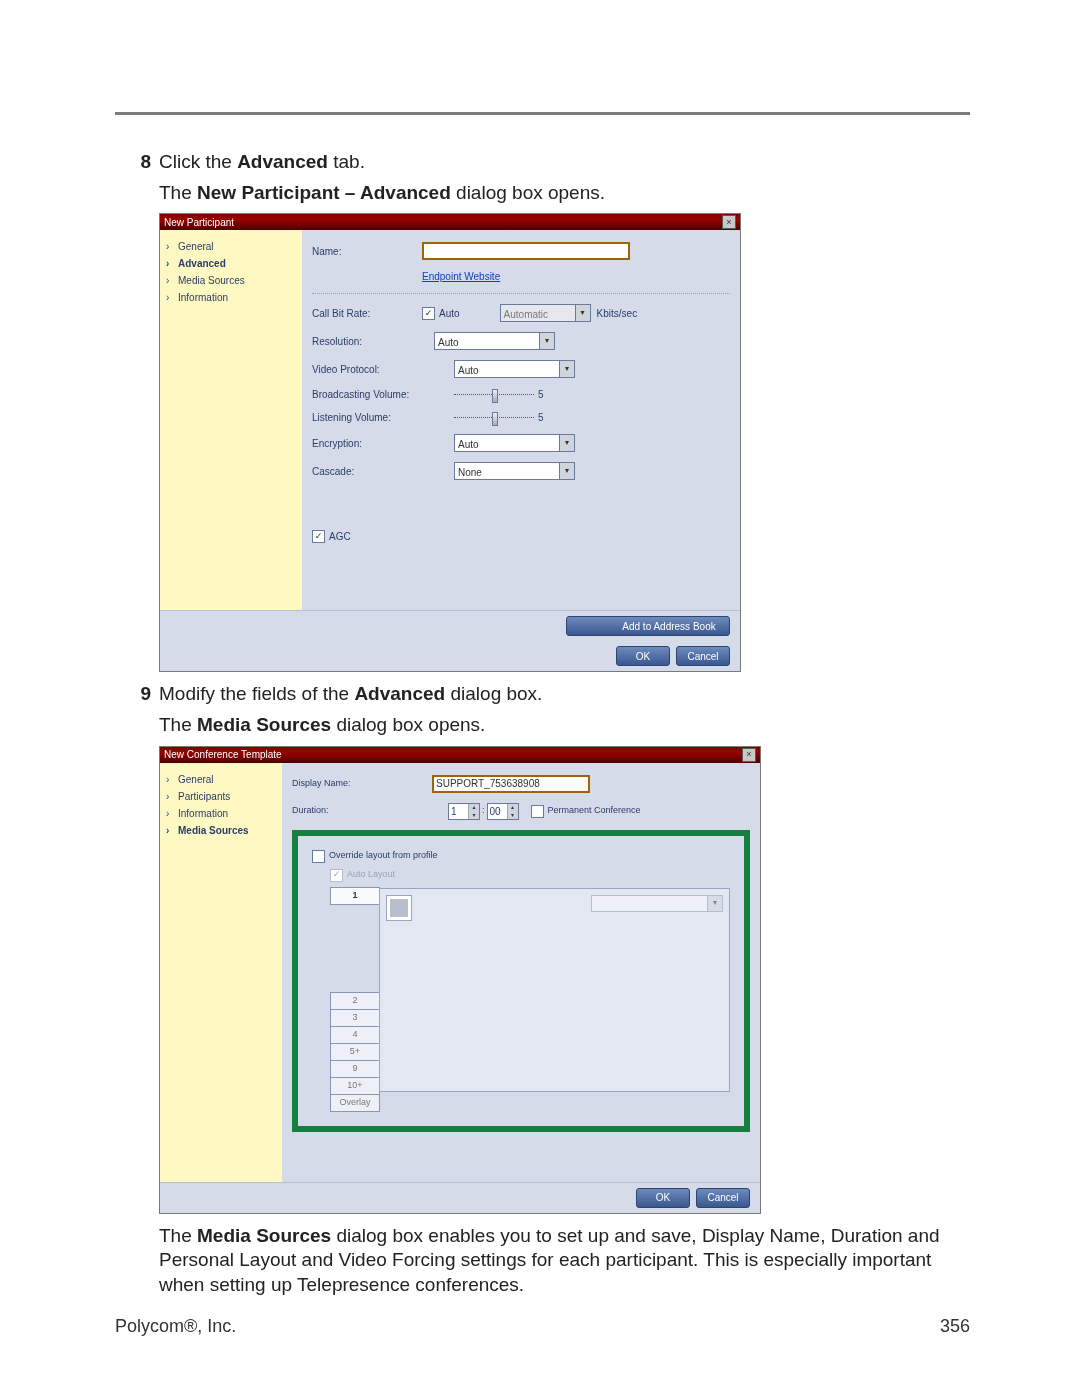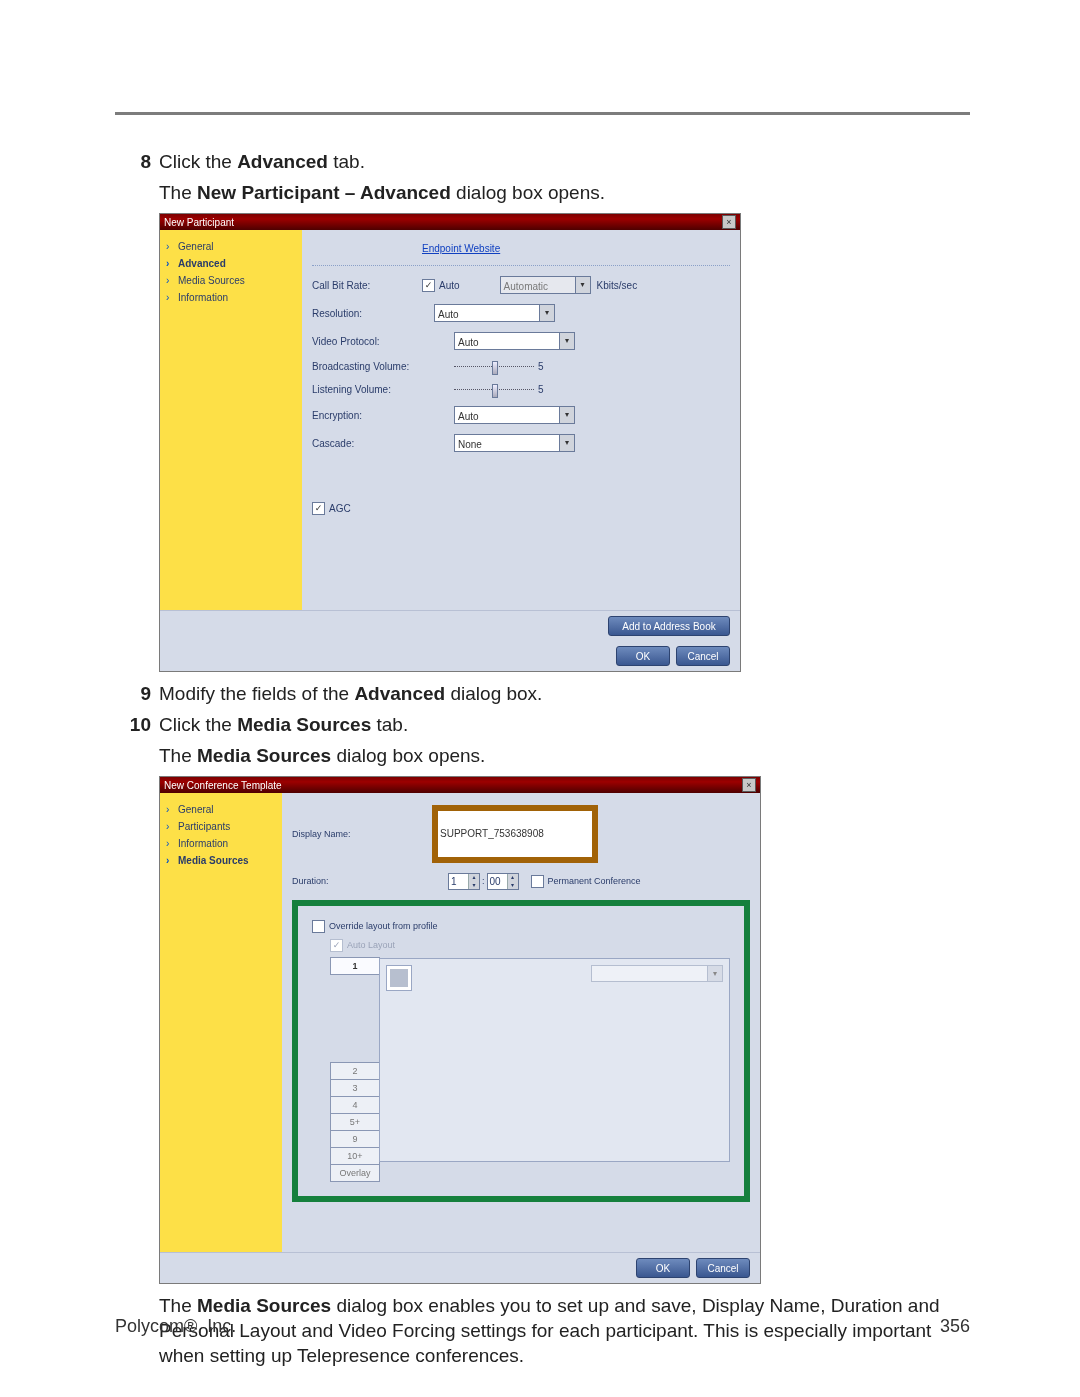--- a/index.html
+++ b/index.html
@@ -62,21 +62,21 @@
   .bold { font-weight: bold; }
 
   
   .dlg {
     position: relative;
     width: 580px;
     margin-left: 44px;
     margin-top: 8px;
     margin-bottom: 10px;
     border: 1px solid #7a7a7a;
-    background: #fde047;
+    background: #fef9c3;
     font-family: Tahoma, Arial, sans-serif;
   }
   .dlg-titlebar {
     height: 16px;
     background: linear-gradient(#7b0000, #9c0000 30%, #4e0000);
     color: #fff;
     font-size: 10px;
     padding: 0 4px;
     display: flex;
     align-items: center;
@@ -125,24 +125,24 @@
     margin-bottom: 10px;
   }
   .flabel { width: 110px; }
   .flabel2 { width: 122px; }
   .dashrule {
     border-top: 1px dotted #8aa0c8;
     margin: 4px 0 10px 0;
   }
   .tinput {
     height: 14px;
-    border: 6px solid #a16207;
+    border: 2px solid #a16207;
     background: #fff;
     font-size: 10px;
-    padding: 16px 2px;
+    padding: 0 2px;
     color: #333;
   }
   .tselect {
     height: 16px;
     border: 1px solid #6a7a9a;
     background: #fff;
     font-size: 10px;
     color: #333;
     display:flex; align-items:flex-end;
     position:relative;
@@ -185,21 +185,21 @@
     min-width: 52px;
     height: 18px;
     font-size: 10px;
     color: #fff;
     background: linear-gradient(#6e8bbd, #3a5790);
     border: 1px solid #2d4370;
     border-radius: 3px;
     display:flex; align-items:center; justify-content:center;
     cursor:pointer;
   }
-  .btn.wide { min-width: 120px; }
+  .btn.wide { min-width: 120px; padding-left: 42px; }
   .cbox {
     width:11px; height:11px;
     border:1px solid #6a7a9a;
     background:#fff;
     display:inline-flex; align-items:center; justify-content:center;
     font-size:9px; color:#333;
     margin-right:4px;
   }
   .cbox.checked::after { content:"✓"; }
   .spin {
@@ -321,20 +321,24 @@
             <span>Media Sources</span>
           </div>
           <div class="s-item">
             <span class="chev">›</span>
             <span>Information</span>
           </div>
         </div>
 
         <div class="dlg-form">
           <div class="frow">
+            <span class="flabel">Name:</span>
+            <span class="tinput" style="width:200px"></span>
+          </div>
+          <div class="frow">
             <span class="flabel"></span>
             <span class="link">Endpoint Website</span>
           </div>
           <div class="dashrule"></div>
 
           <div class="frow">
             <span class="flabel">Call Bit Rate:</span>
             <span class="cbox checked"></span>
             <span>Auto</span>
             <span style="width:40px"></span>
@@ -420,26 +424,20 @@
       </div>
     </div>
 
     <div class="step" style="margin-top:6px">
       <div class="step-num">9</div>
       <div class="step-text">
         <span>Modify the fields of the </span><span class="bold">Advanced</span><span> dialog box.</span>
       </div>
     </div>
 
-    <div class="step">
-      <div class="step-num">10</div>
-      <div class="step-text">
-        <span>Click the </span><span class="bold">Media Sources</span><span> tab.</span>
-      </div>
-    </div>
     <div class="step-sub">
       <span>The </span><span class="bold">Media Sources</span><span> dialog box opens.</span>
     </div>
 
     <div class="dlg" style="width:600px">
       <div class="dlg-titlebar">
         <span>New Conference Template</span>
         <span class="closebox">×</span>
       </div>
       <div class="dlg-body dlg2-body">

